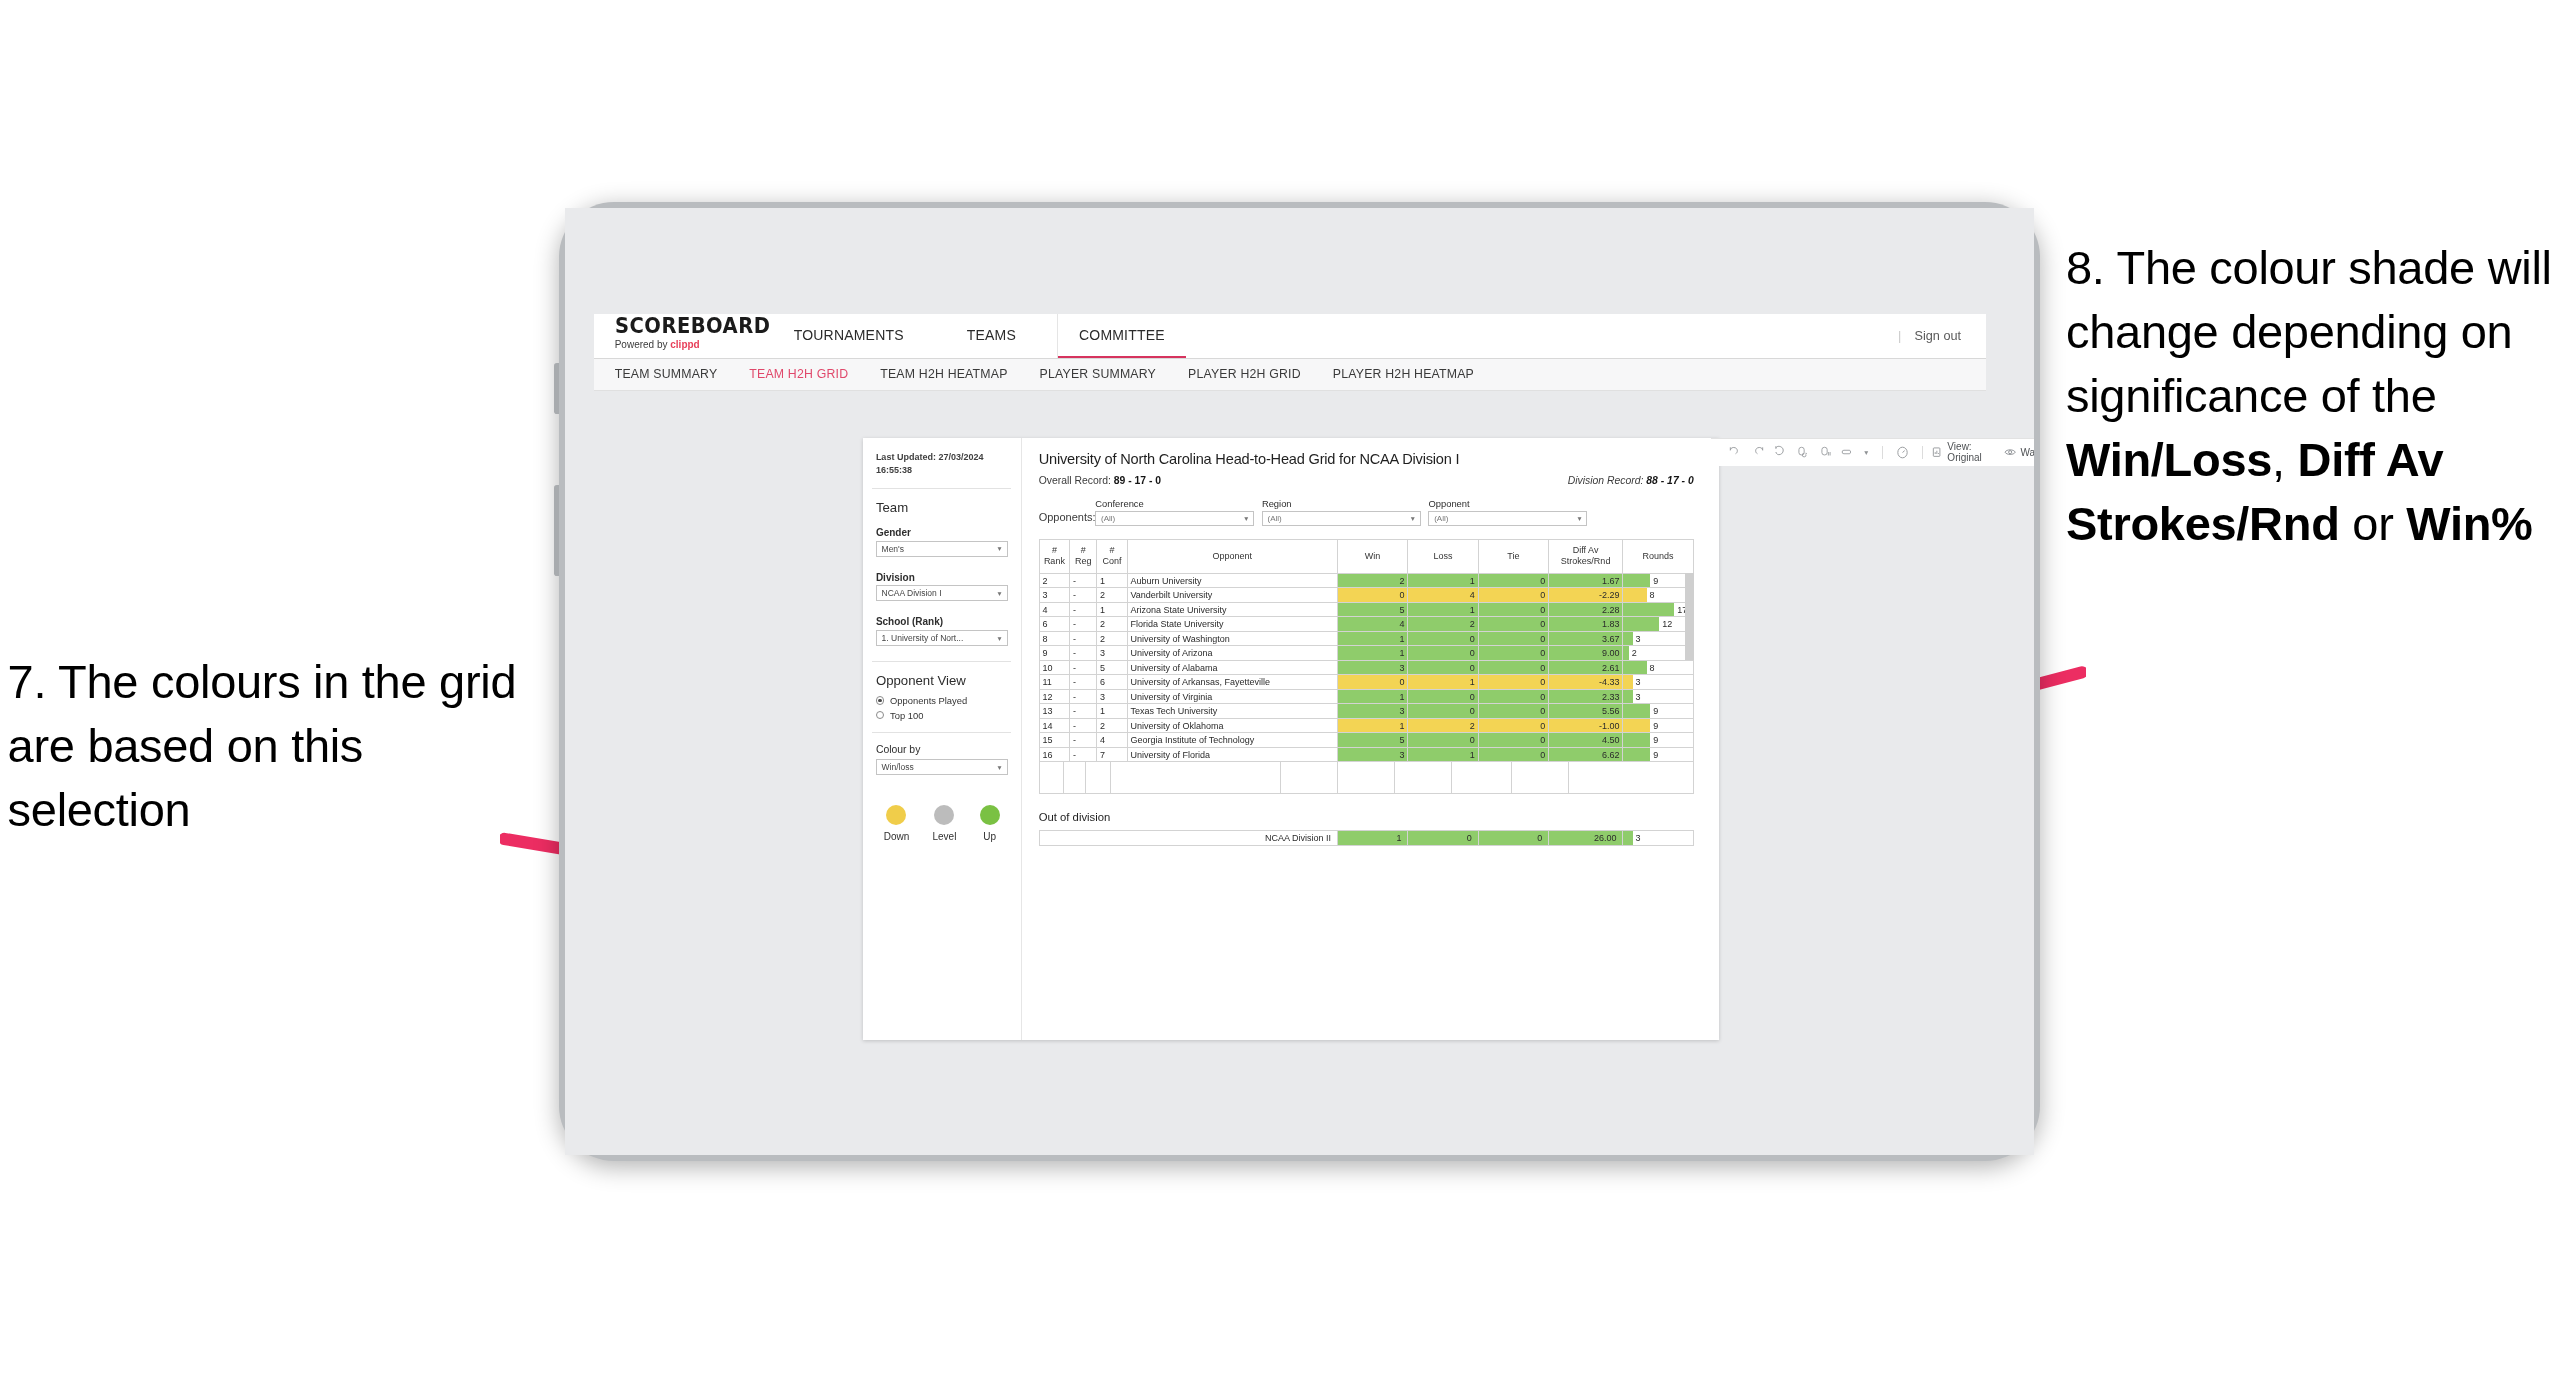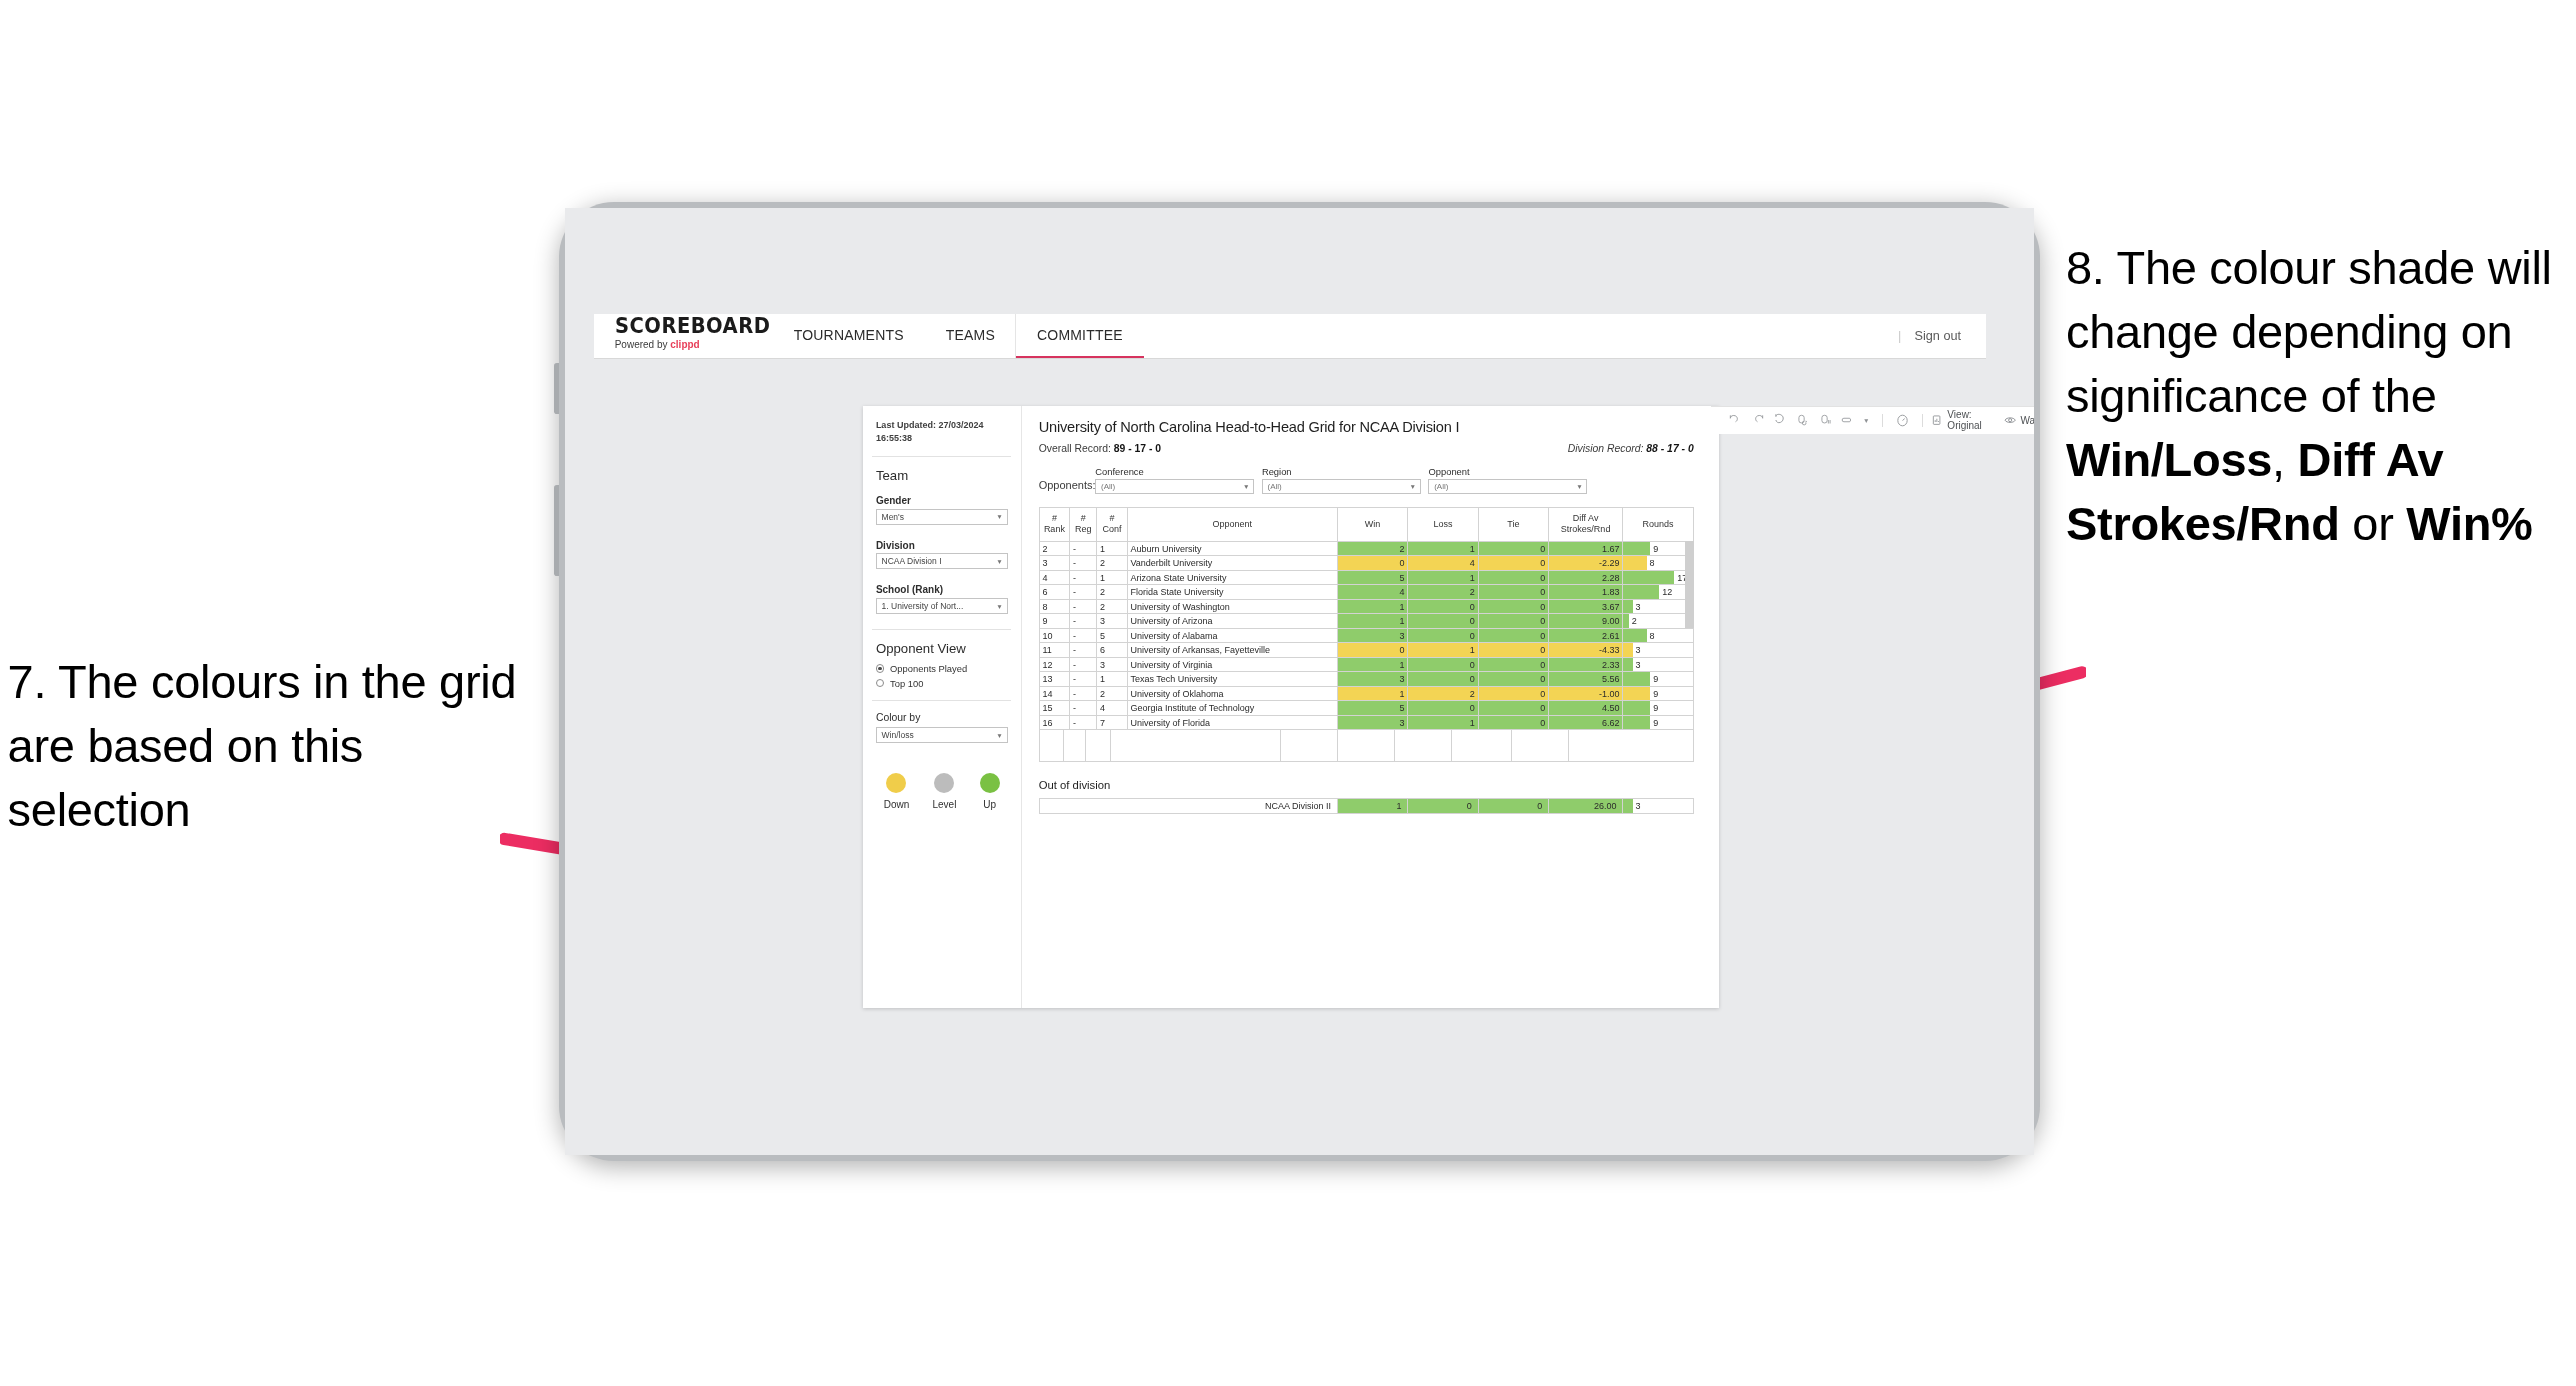--- a/index.html
+++ b/index.html
@@ -66,21 +66,21 @@
   #brand { padding: 2.8px 0 0 21px; width: 179px; }
   .brand-word {
     font-family: "DejaVu Sans", sans-serif;
     font-weight: 700; font-size: 21px; letter-spacing: 0.5px;
     color: #1b1b1b; line-height: 1.0;
     transform: scaleX(0.93); transform-origin: left center;
   }
   .brand-sub { font-size: 10px; color:#3b3b3b; margin-top: 1.9px; }
   .brand-sub .clippd { color:#e8405a; font-weight:700; }
 
-  .topnav { display:flex; align-items:stretch; }
+  .topnav { display:flex; align-items:stretch;gap:21px; }
   .topnav-item {
     display:flex; align-items:center; padding: 0 21px;
     font-size: 14px; color:#2b2b2b; letter-spacing: 0.2px;
     border-bottom: 2.8px solid transparent;
     position:relative;
   }
   .topnav-item.sep { box-shadow: -0.9px 0 0 #e3e3e3; }
   .topnav-item.active { border-bottom-color:#d6335e; }
   #signout {
     margin-left:auto; display:flex; align-items:center; gap:13.2px;
@@ -223,20 +223,28 @@
               <div class="topnav-item">TOURNAMENTS</div>
               <div class="topnav-item">TEAMS</div>
               <div class="topnav-item active sep">COMMITTEE</div>
             </div>
             <div id="signout">
               <span class="bar">|</span>
               <span>Sign out</span>
             </div>
           </div>
 
+          <div id="subnav">
+            <div class="subnav-item">TEAM SUMMARY</div>
+            <div class="subnav-item active">TEAM H2H GRID</div>
+            <div class="subnav-item">TEAM H2H HEATMAP</div>
+            <div class="subnav-item">PLAYER SUMMARY</div>
+            <div class="subnav-item">PLAYER H2H GRID</div>
+            <div class="subnav-item">PLAYER H2H HEATMAP</div>
+          </div>
 
           <div id="canvas">
             <div id="card">
               <div id="card-body">
 
                 <div id="vizside">
                   <div class="side-pad">
                     <div class="updated">Last Updated: 27/03/2024 16:55:38</div>
                   </div>
                   <div class="side-rule"></div>

